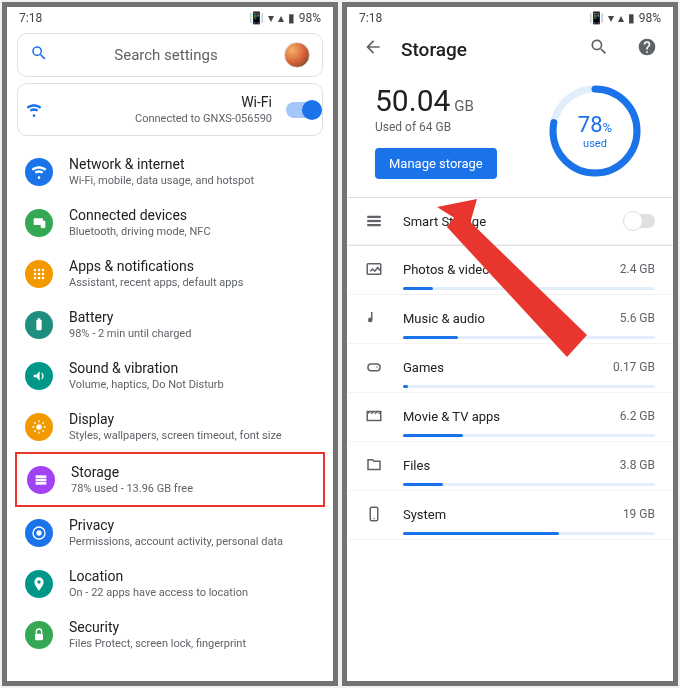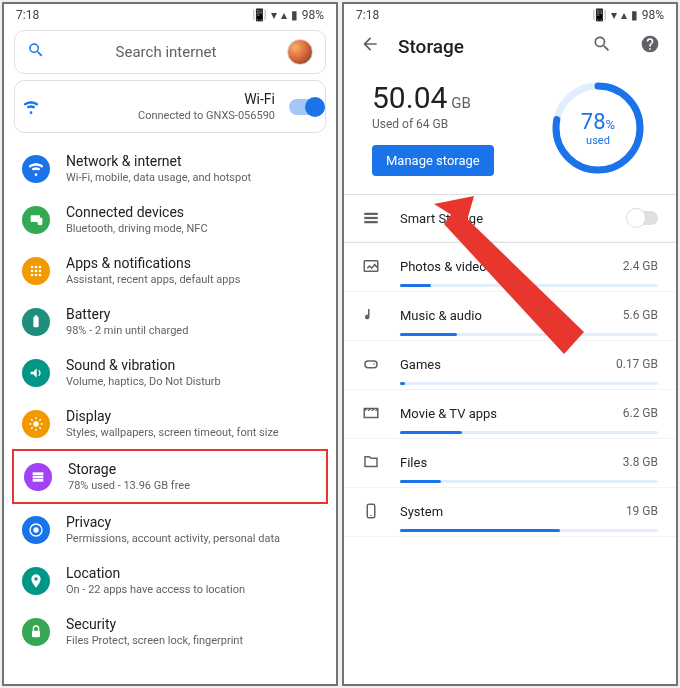--- a/index.html
+++ b/index.html
@@ -9,21 +9,21 @@
     --light:#f1f3f4;
     --border:#e0e0e0;
     --green:#34a853;
     --orange:#f29900;
     --teal:#1e8e7e;
     --purple:#a142f4;
     --red:#e8352e;
   }
   *{box-sizing:border-box;font-family:Roboto,Arial,sans-serif;}
   body{margin:0;background:#f0f0f0;width:680px;height:688px;display:flex;gap:4px;padding:2px;}
-  .phone{flex:1;background:#fff;position:relative;overflow:hidden;border:2px solid #737373;}
+  .phone{flex:1;background:#fff;position:relative;overflow:hidden;border:5px solid #737373;}
   .statusbar{display:flex;justify-content:space-between;align-items:center;padding:4px 12px 2px;font-size:12px;color:#444;}
   .statusbar .icons{display:flex;gap:4px;align-items:center;}
   .statusbar .icons span{font-size:12px;}
   
   .search-card{margin:6px 10px;border:1px solid var(--border);border-radius:10px;display:flex;align-items:center;padding:8px 12px;gap:12px;}
   .search-card .sicon{color:var(--blue);}
   .search-card .stext{flex:1;text-align:center;color:var(--text-grey);font-size:15px;}
   .avatar{width:26px;height:26px;border-radius:50%;background:radial-gradient(circle at 30% 30%,#f7b267,#d9643a 50%,#5b3a29);border:1px solid #ddd;}
   .wifi-card{margin:6px 10px;border:1px solid var(--border);border-radius:10px;display:flex;align-items:center;padding:10px 2px;gap:14px;text-align:right;}
   .icon-circ{width:28px;height:28px;border-radius:50%;display:flex;align-items:center;justify-content:center;flex:0 0 28px;}
@@ -83,21 +83,21 @@
       <span>98%</span>
     </span>
   </div>
 
   <div class="search-card">
     <span class="sicon">
       <svg width="18" height="18" viewBox="0 0 24 24">
           <path fill="#1a73e8" d="M15.5 14h-.8l-.3-.3a6.5 6.5 0 10-.7.7l.3.3v.8l5 5 1.5-1.5-5-5zM9.5 14A4.5 4.5 0 1114 9.5 4.5 4.5 0 019.5 14z"></path>
         </svg>
     </span>
-    <span class="stext">Search internet</span>
+    <span class="stext">Search settings</span>
     <span class="avatar"></span>
   </div>
 
   <div class="wifi-card">
     <span class="icon-circ">
       <svg viewBox="0 0 24 24">
           <path d="M12 18.5a2 2 0 102 2 2 2 0 00-2-2zm0-15C6 3.5 1 7.5 1 7.5l2 2.5S6.7 7 12 7s9 3 9 3l2-2.5S18 3.5 12 3.5zm0 6c-3.6 0-6.5 2.3-6.5 2.3l2 2.5S9.5 13 12 13s4.5 1.3 4.5 1.3l2-2.5S15.6 9.5 12 9.5z"></path>
         </svg>
     </span>
     <div class="texts" style="flex:1">

